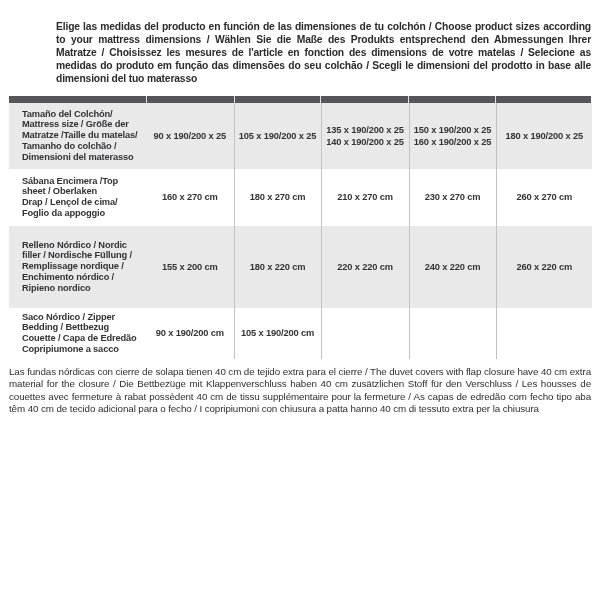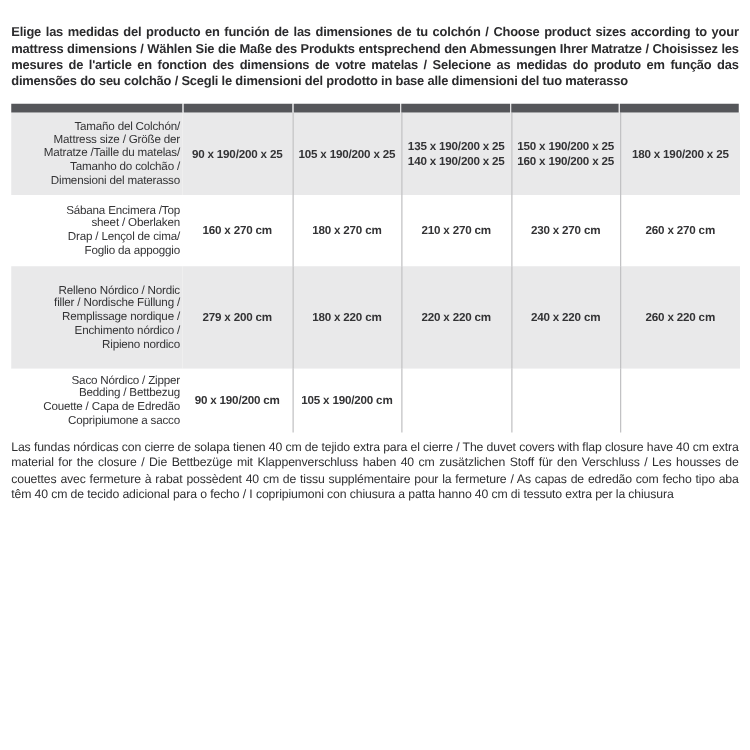--- a/index.html
+++ b/index.html
@@ -6,21 +6,21 @@
   body {
     width:600px; height:600px; background:#fff;
     font-family:"Liberation Sans", sans-serif;
     color:var(--text, #2e2e30);
     overflow:hidden;
   }
   .page { padding:10px 9px 0 9px; }
 
   .intro {
     font-size:10.3px; font-weight:700; line-height:13px;
-    letter-spacing:-0.15px; text-align:justify; color:#2b2b2d;
+    letter-spacing:-0.15px; text-align:justify; color:#2b2b2d;margin-left:47px;
   }
 
   .top-bar { display:flex; margin-top:5px; height:7px; }
   .top-bar span { background:var(--top-bar, #55565a); height:7px; display:block; }
   .top-bar .gap { width:1px; background:#e2e2e4; }
   .seg1{width:137px}.seg2{width:87px}.seg3{width:86px}
   .seg4{width:87px}.seg5{width:86px}.seg6{width:95px}
 
   table.size-table {
     border-collapse:collapse; table-layout:fixed; width:583px;
@@ -39,21 +39,21 @@
   .size-table tr.r3{height:57px}.size-table tr.r4{height:57px}
   .size-table tr.r5{height:82px}.size-table tr.r6{height:51px}
   .size-table tr.r7{height:57px}.size-table tr.r8{height:51px}
 
   .size-table th, .size-table td {
     font-size:9.3px; font-weight:700; letter-spacing:-0.15px;
     color:#333335; vertical-align:middle; padding:0;
     white-space:pre-line;
   }
   .size-table th {
-    text-align:right; font-weight:400; padding-left:13px; padding-right:2px;
+    text-align:left; font-weight:700; padding-left:13px; padding-right:2px;
     line-height:10.8px;
   }
   .size-table td { text-align:center; line-height:12px; }
   .size-table td + td { border-left:1px solid var(--separator, #c2c2c4); }
 
   .footer {
     margin:7px 0 0 0;
     font-size:9.8px; font-weight:400; line-height:12.5px;
     letter-spacing:-0.1px; text-align:justify; color:#2f2f31;
   }
@@ -113,21 +113,21 @@
         <td>210 x 270 cm</td>
         <td>230 x 270 cm</td>
         <td>260 x 270 cm</td>
       </tr>
       <tr class="r5">
         <th>Relleno Nórdico / Nordic
 filler / Nordische Füllung /
 Remplissage nordique /
 Enchimento nórdico /
 Ripieno nordico</th>
-        <td>279 x 200 cm</td>
+        <td>155 x 200 cm</td>
         <td>180 x 220 cm</td>
         <td>220 x 220 cm</td>
         <td>240 x 220 cm</td>
         <td>260 x 220 cm</td>
       </tr>
       <tr class="r8">
         <th>Saco Nórdico / Zipper
 Bedding / Bettbezug
 Couette / Capa de Edredão
 Copripiumone a sacco</th>

